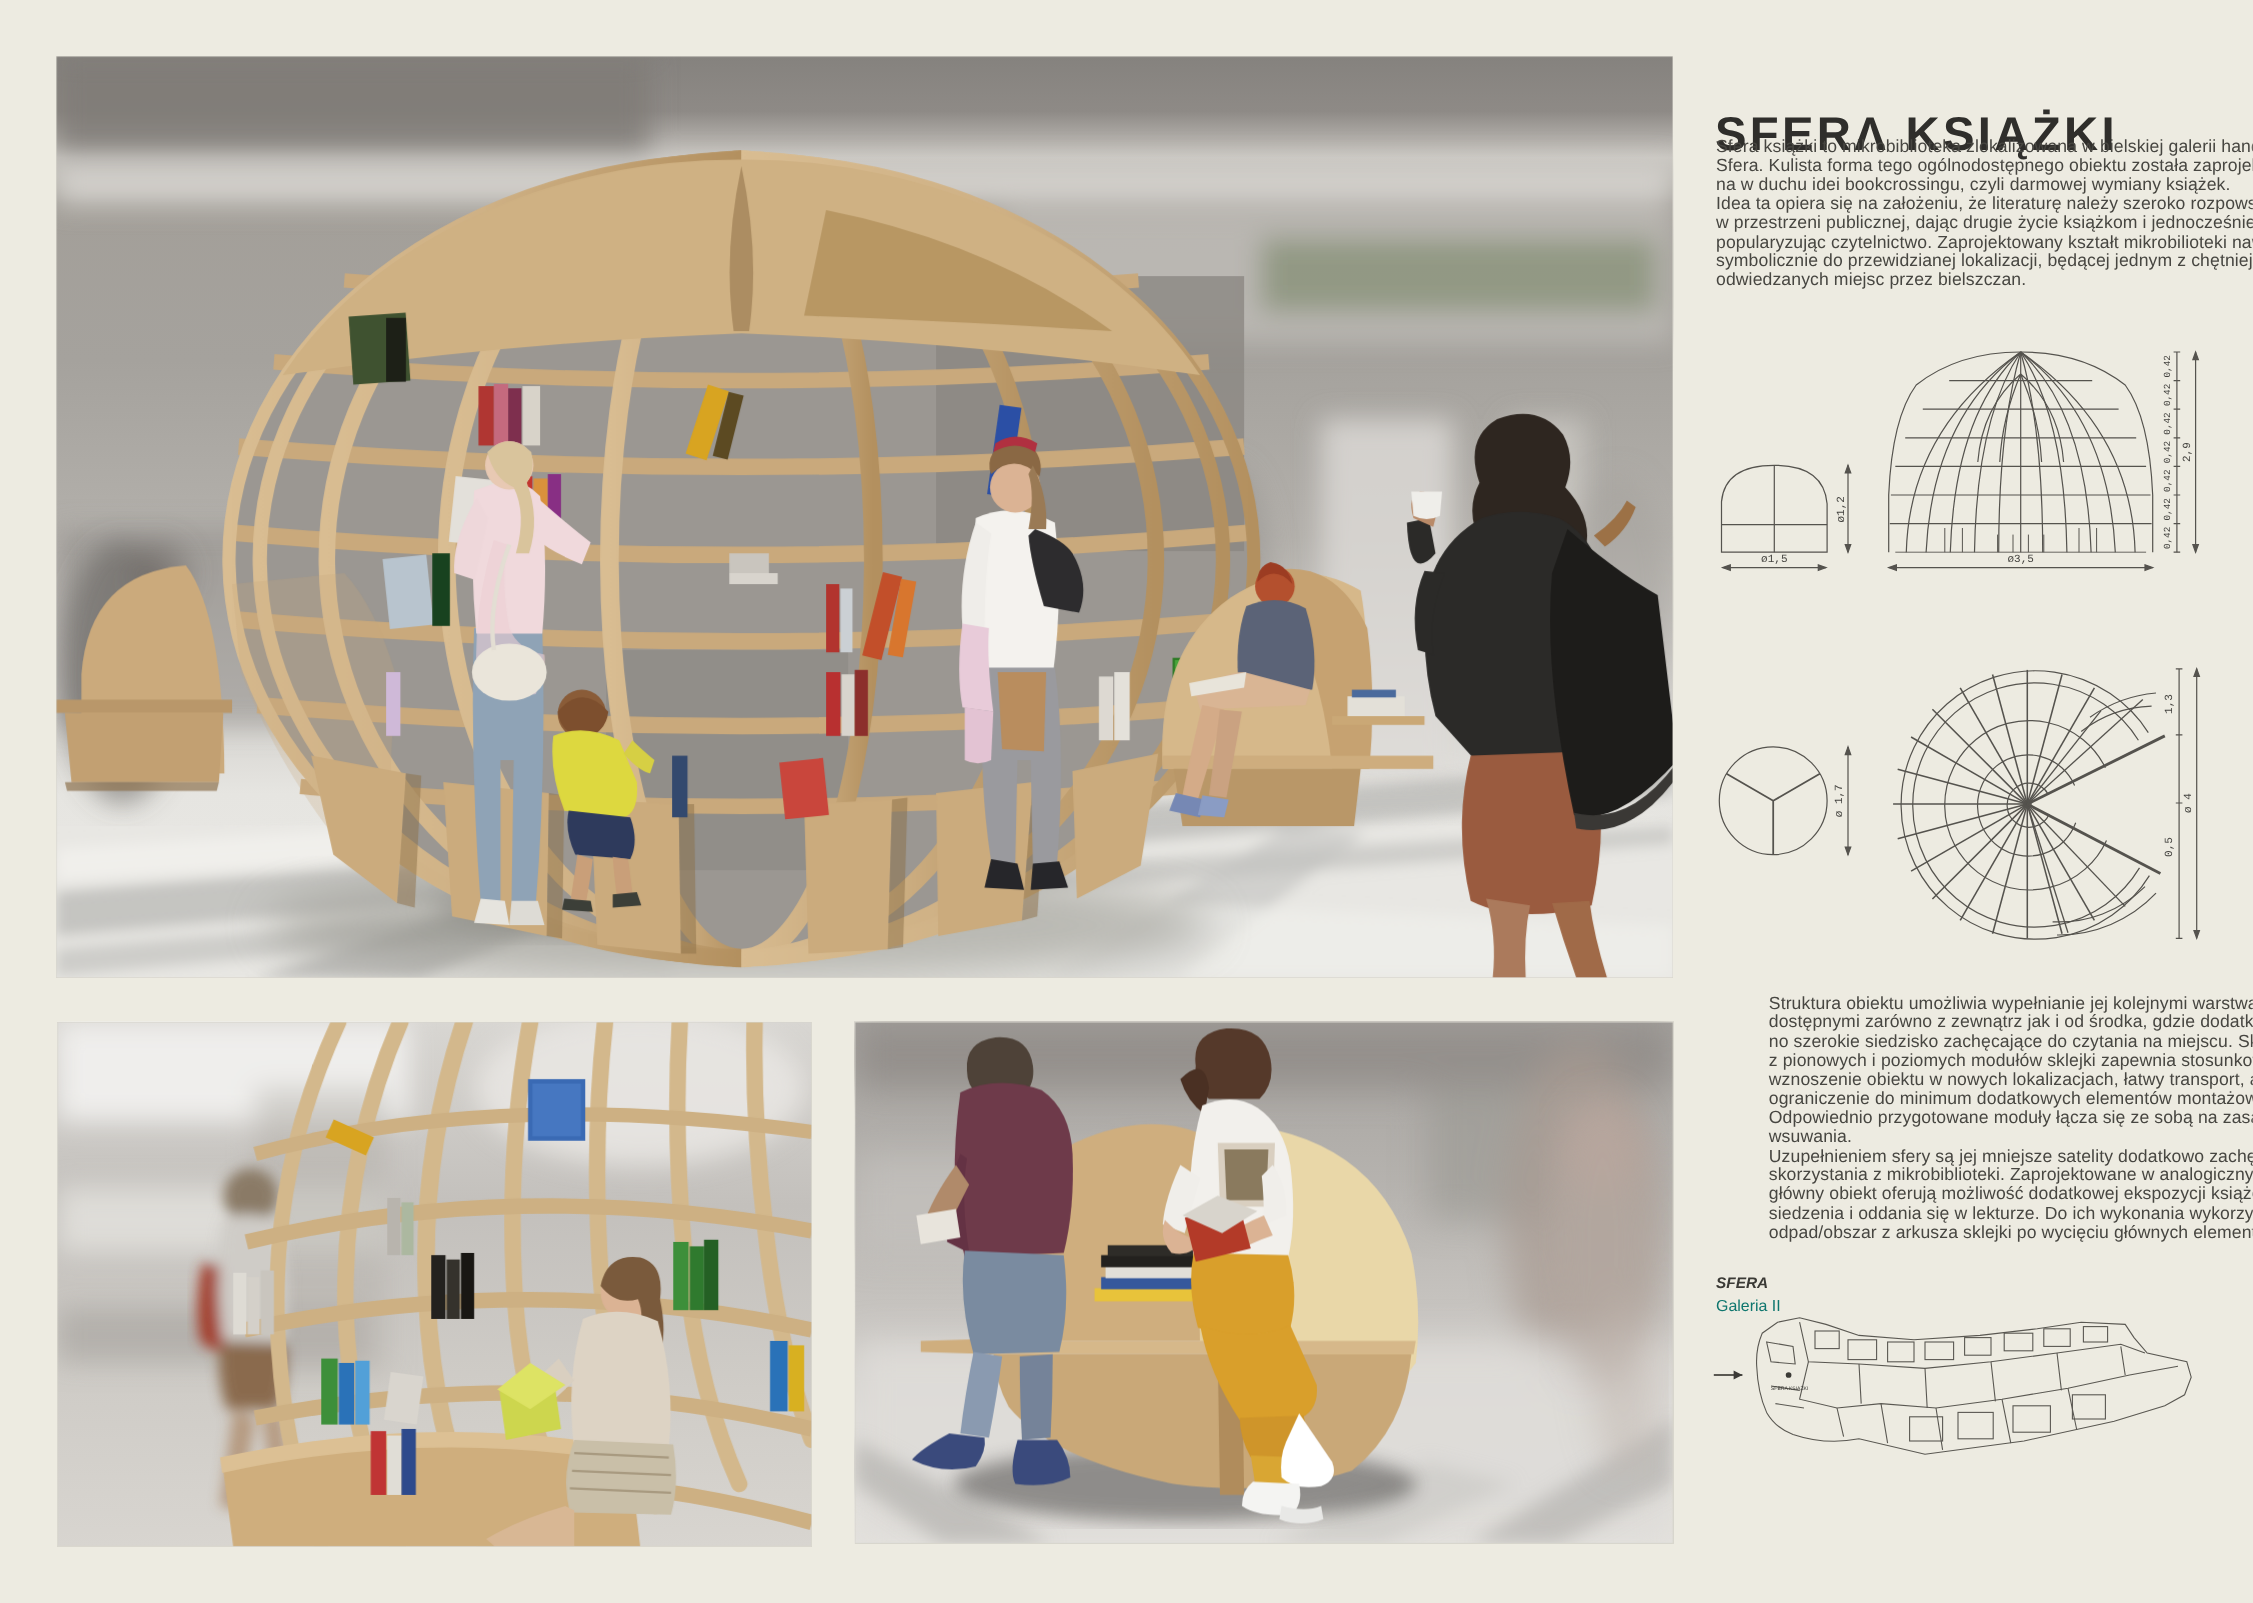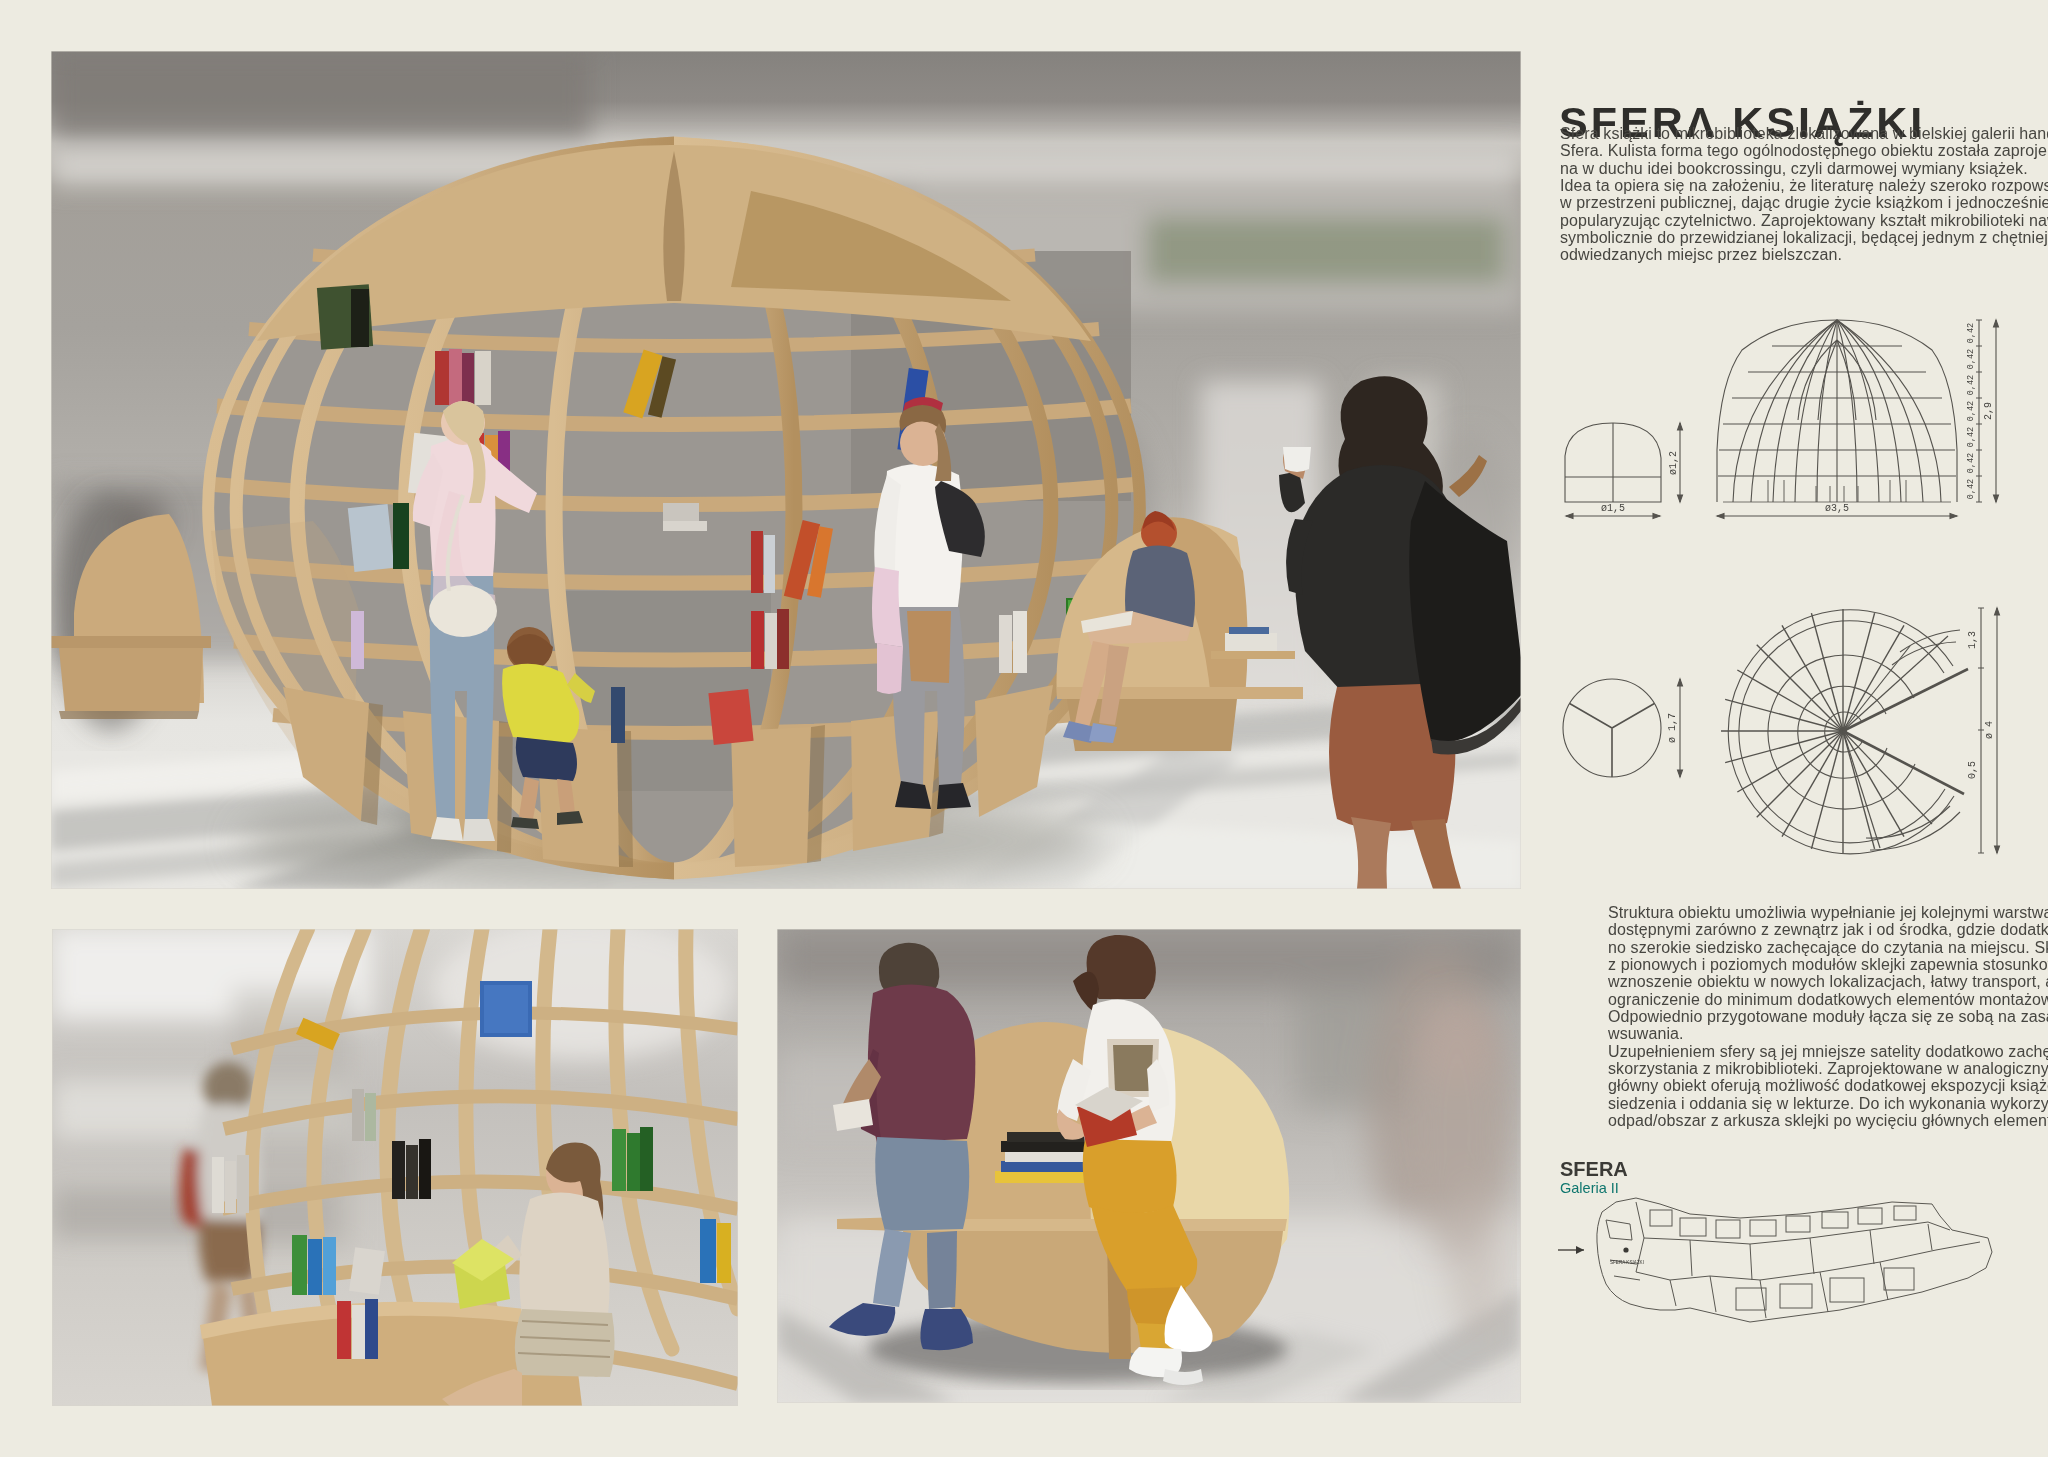--- a/index.html
+++ b/index.html
@@ -578,21 +578,21 @@
 ograniczenie do minimum dodatkowych elementów montażowych.<br>
 Odpowiednio przygotowane moduły łącza się ze sobą na zasadzie prostego<br>
 wsuwania.<br>
 Uzupełnieniem sfery są jej mniejsze satelity dodatkowo zachęcające do<br>
 skorzystania z mikrobiblioteki. Zaprojektowane w analogiczny sposób jak<br>
 główny obiekt oferują możliwość dodatkowej ekspozycji książek a także<br>
 siedzenia i oddania się w lekturze. Do ich wykonania wykorzystuje się<br>
 odpad/obszar z arkusza sklejki po wycięciu głównych elementów.
 </div>
 
-<div class="abs" style="left:1560px;top:1158px;font-size:20px;font-weight:bold;color:#3b3a36;">SFERA</div>
+<div class="abs" style="left:1560px;top:1158px;font-size:14px;font-weight:bold;color:#3b3a36;font-style:italic;">SFERA</div>
 <div class="abs" style="left:1560px;top:1180px;font-size:14.5px;color:#0f766e;">Galeria II</div>
 
 <div class="abs" style="left:1540px;top:1180px;width:508px;height:240px;">
 <svg width="508" height="240" viewBox="0 0 508 240" xmlns="http://www.w3.org/2000/svg" fill="none" stroke="#5a5852" stroke-width="1">
 
   <path d="M 62 32 Q 56 46 57 62 Q 58 86 66 104 Q 74 118 90 124 Q 120 134 150 128 L 210 142 L 300 130 L 382 112 L 428 98 L 446 88 L 452 72 L 448 58 L 412 50 L 400 36 L 392 24 L 352 22 L 312 28 L 260 34 L 200 38 L 150 34 L 120 24 L 96 18 L 76 22 Z"></path>
 
   <path d="M 96 22 L 104 58 L 150 60 L 210 64 L 270 58 L 330 50 L 388 42 L 410 50"></path>
   <path d="M 104 58 L 96 92 L 130 100 L 170 96 L 220 100 L 280 92 L 340 82 L 396 70 L 440 62"></path>
   <path d="M 150 60 L 152 96 M 210 64 L 212 100 M 270 58 L 274 94 M 330 50 L 334 84 M 388 44 L 392 70"></path>

